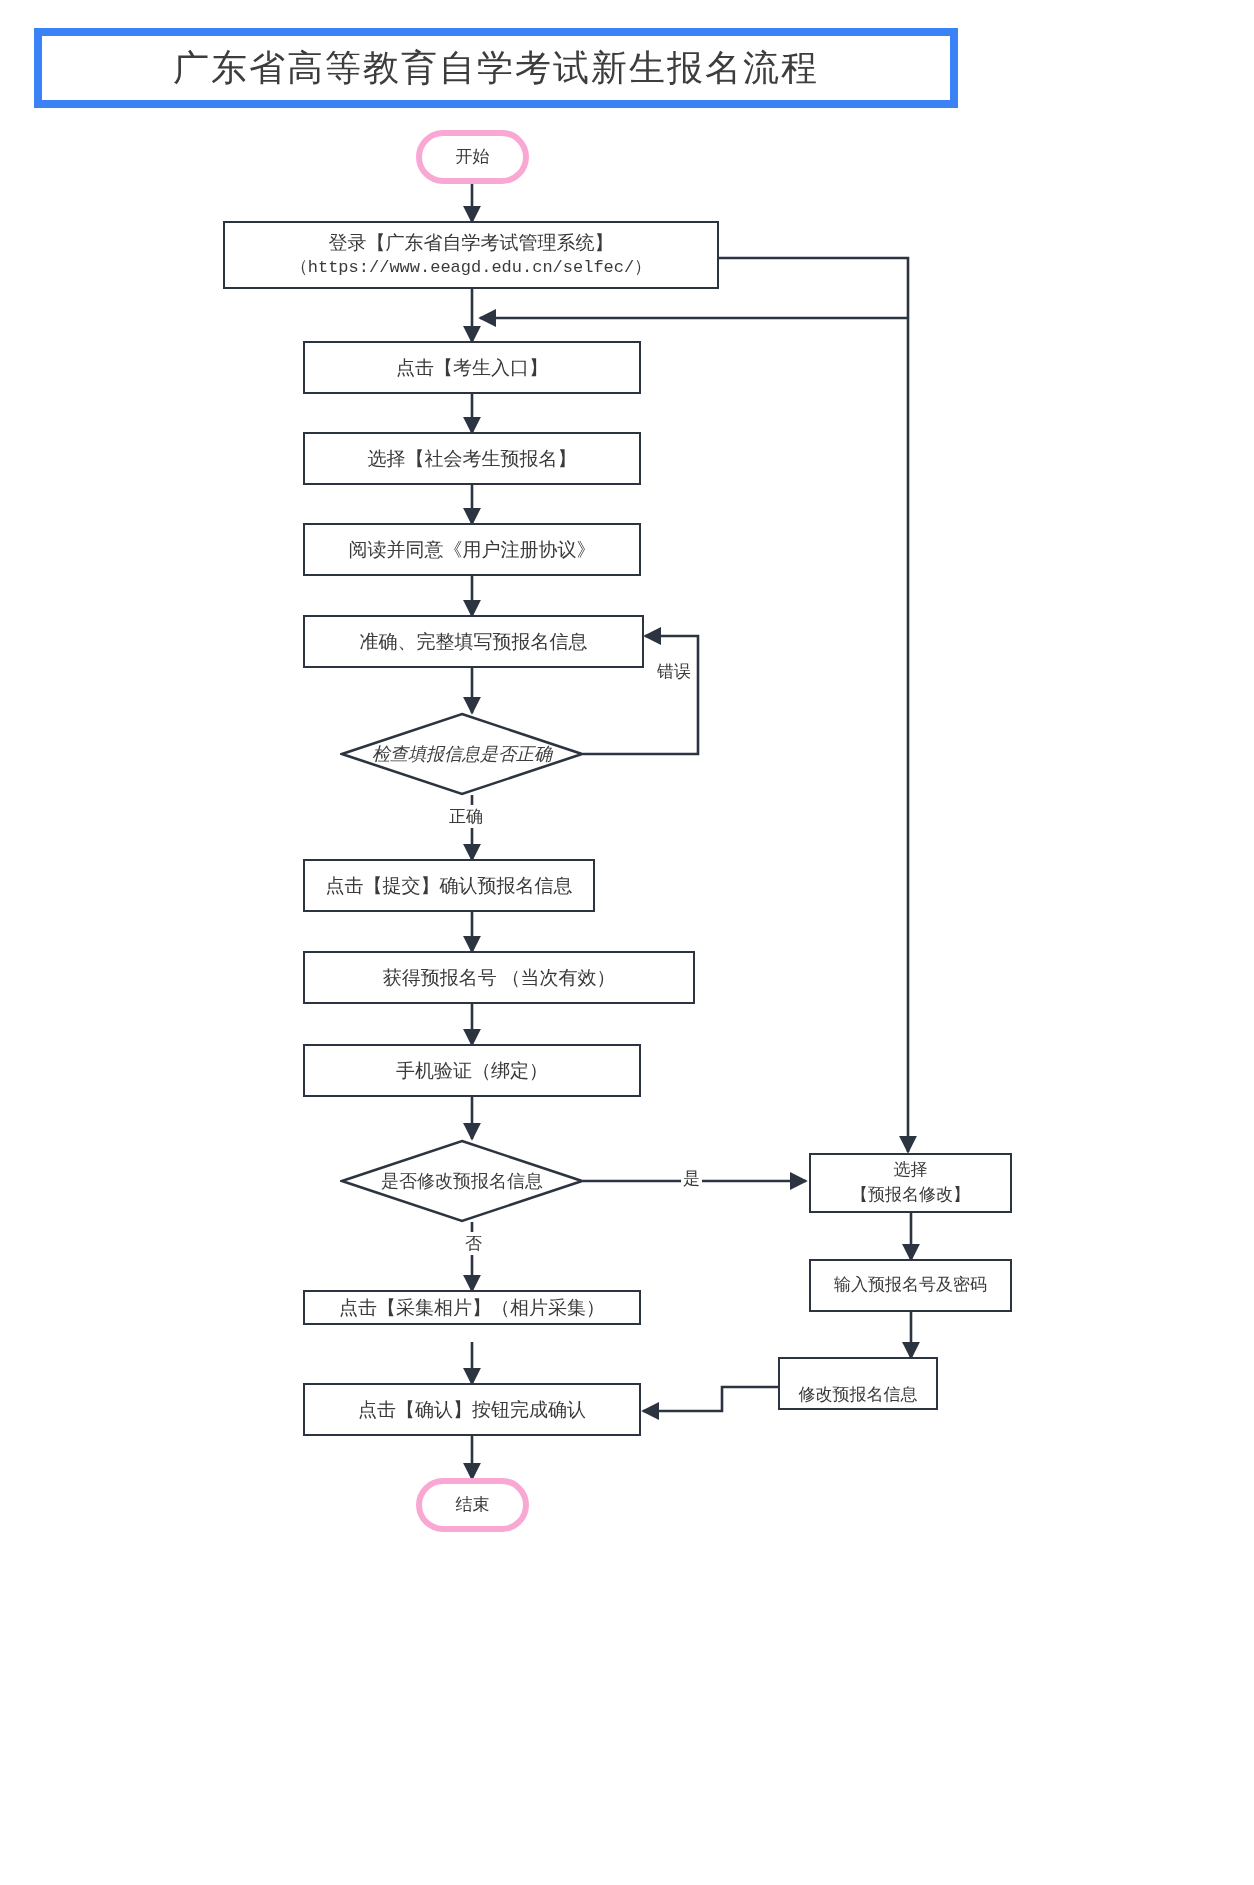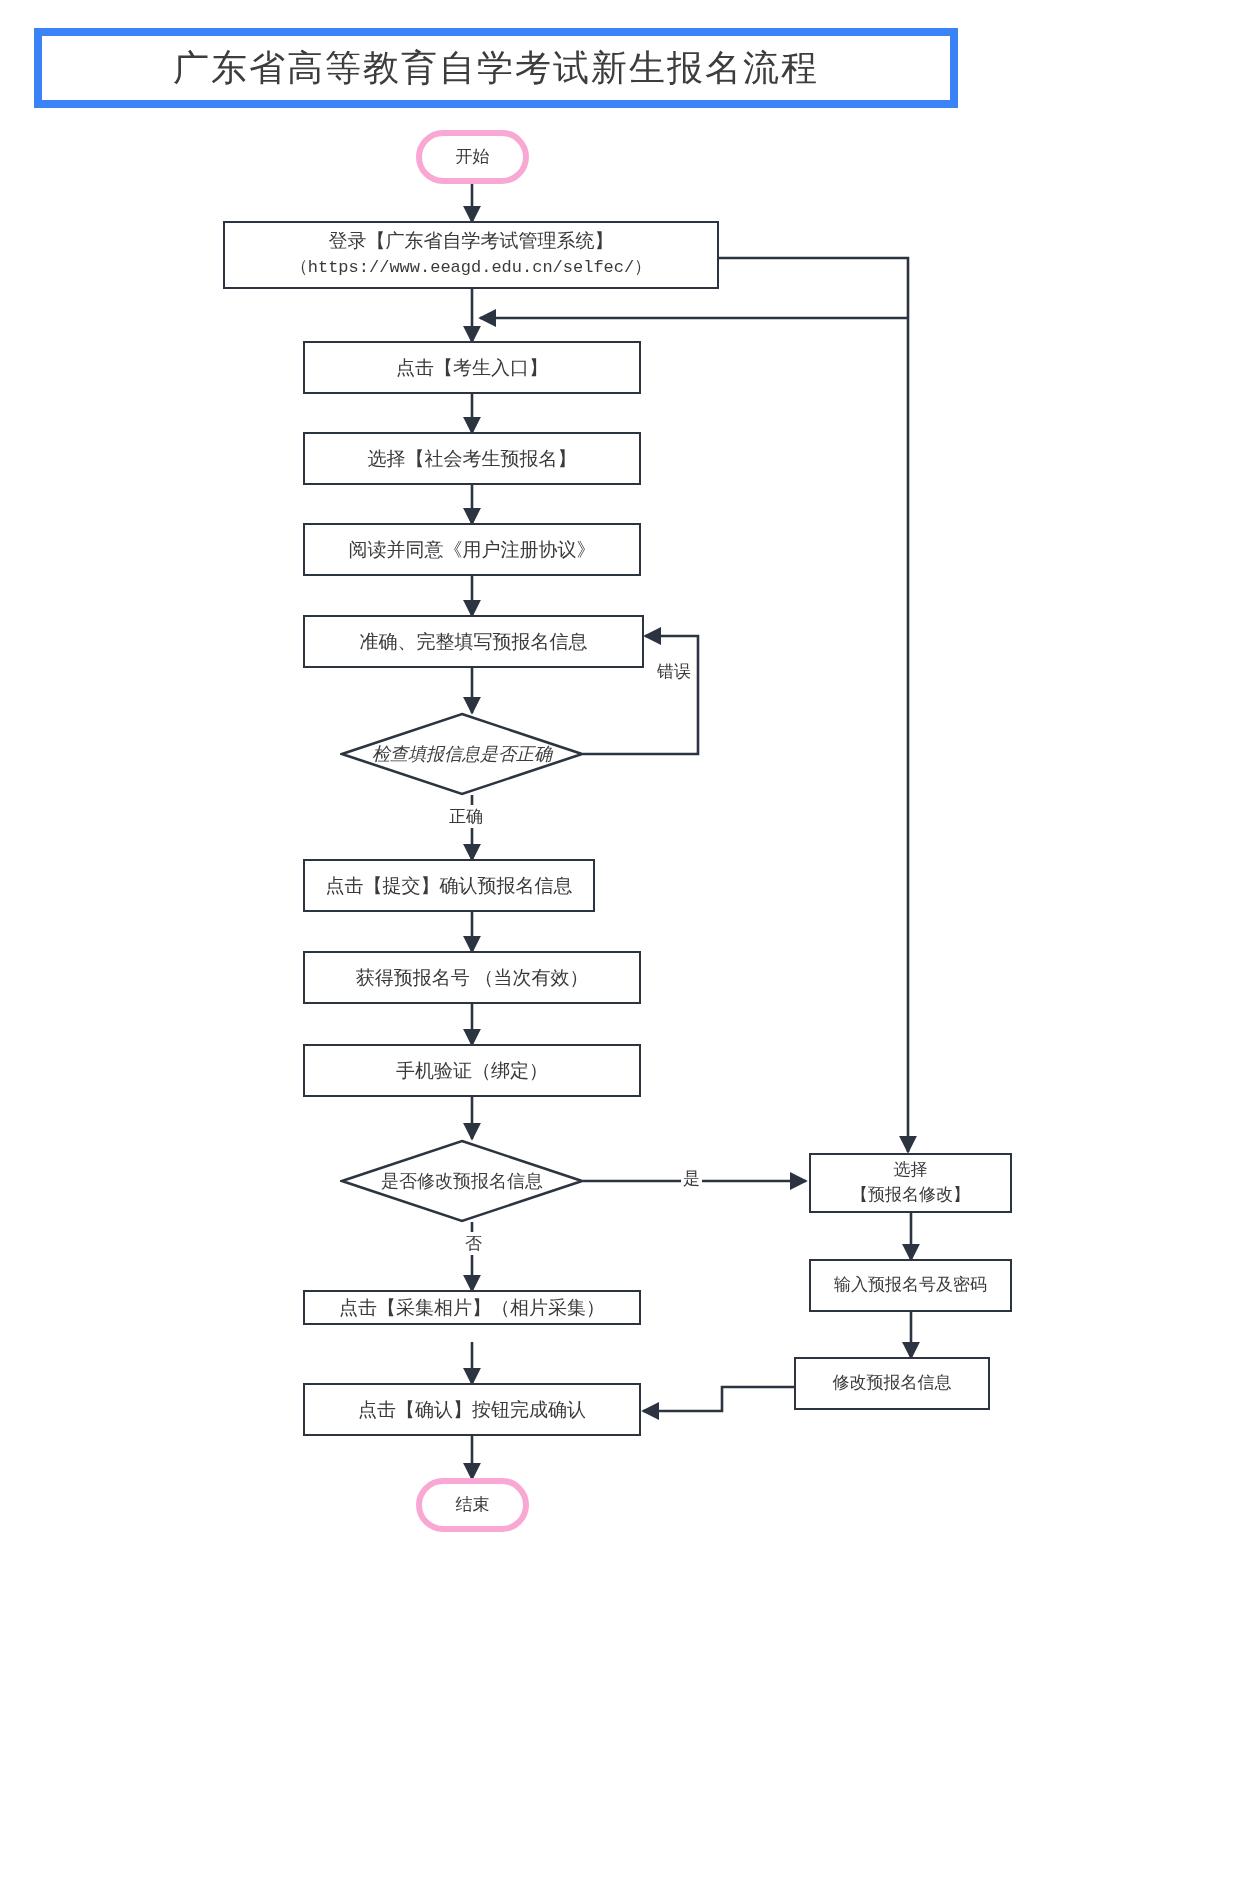--- a/index.html
+++ b/index.html
@@ -72,21 +72,21 @@
   .process .lines {
     padding: 0 8px;
   }
   .mono-line {
     font-family: "Liberation Mono", "DejaVu Sans Mono", monospace;
     font-size: 17px;
     letter-spacing: 0px;
     white-space: nowrap;
   }
   .cn-line {
-    font-family: Liberation Mono, monospace;
+    font-family: Liberation Serif, serif;
     font-size: 19px;
     white-space: nowrap;
   }
   
   .decision {
     position: absolute;
     background: transparent;
   }
   .decision svg {
     position: absolute;
@@ -219,21 +219,21 @@
   </div>
 
   <div class="edge-label" style="left:655px; top:660px;">错误</div>
 
   <div class="edge-label" style="left:447px; top:805px;">正确</div>
 
   <div class="node process" style="left:303px; top:859px; width:292px; height:53px;">
     <span>点击【提交】确认预报名信息</span>
   </div>
 
-  <div class="node process" style="left:303px; top:951px; width:338px; height:53px;">
+  <div class="node process" style="left:303px; top:951px; width:392px; height:53px;">
     <span>获得预报名号 （当次有效）</span>
   </div>
 
   <div class="node process" style="left:303px; top:1044px; width:338px; height:53px;justify-content:center;">
     <span>手机验证（绑定）</span>
   </div>
 
   <div class="decision" style="left:340px; top:1139px; width:244px; height:84px;">
     <svg width="244" height="84" viewBox="0 0 244 84">
       <polygon points="122,2 242,42 122,82 2,42" fill="#ffffff" stroke="#2b3440" stroke-width="2.6"></polygon>
@@ -249,21 +249,21 @@
     <span>输入预报名号及密码</span>
   </div>
 
   <div class="node process small-node" style="left:809px; top:1153px; width:203px; height:60px;">
     <div class="lines two-line">
       <div>选择</div>
       <div>【预报名修改】</div>
     </div>
   </div>
 
-  <div class="node process small-node" style="left:794px; top:1357px; width:196px; height:53px;">
+  <div class="node process small-node" style="left:778px; top:1357px; width:160px; height:53px;align-items:flex-end;">
     <span>修改预报名信息</span>
   </div>
 
   <div class="node process" style="left:303px; top:1290px; width:338px; height:35px;">
     <span>点击【采集相片】（相片采集）</span>
   </div>
 
   <div class="node process" style="left:303px; top:1383px; width:338px; height:53px;">
     <span>点击【确认】按钮完成确认</span>
   </div>

